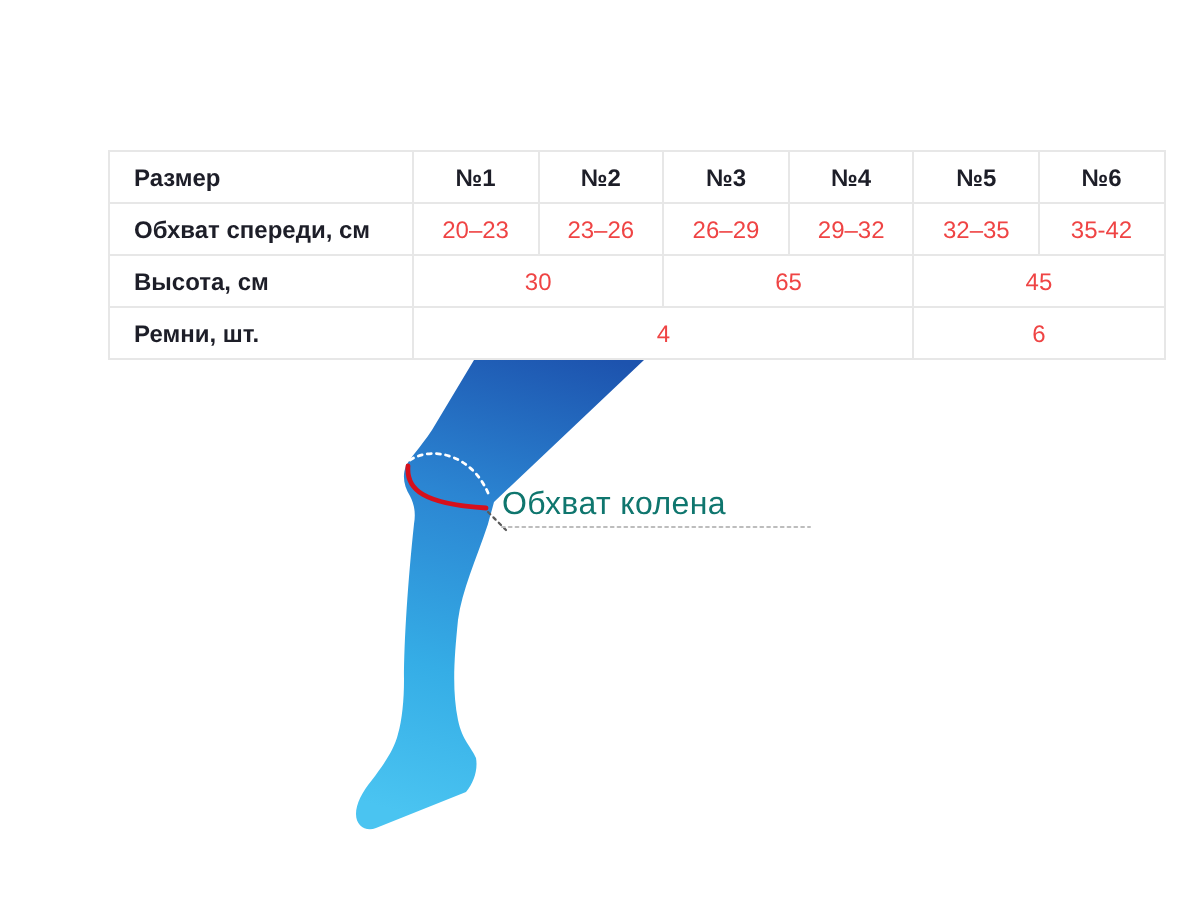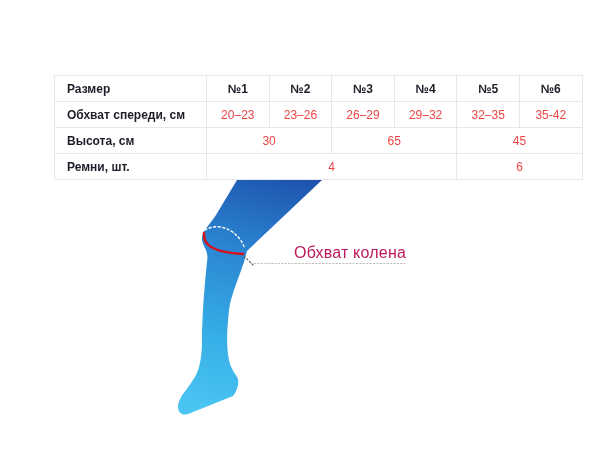--- a/index.html
+++ b/index.html
@@ -19,23 +19,22 @@
   }
   #size-table td.rowlabel{
     text-align:left;padding-left:12px;font-weight:bold;color:#1d1e28;
   }
   #size-table tr.head td{font-weight:bold;color:#1d1e28;}
   
   #leg-svg{position:absolute;left:0;top:0;width:600px;height:450px;}
   
   #annot-title{
     position:absolute;left:251px;top:244px;
-    font-size:16px;font-weight:500;color:#be185d;letter-spacing:.2px;
+    font-size:16px;font-weight:500;color:#0f766e;letter-spacing:.2px;
     white-space:nowrap;
-    margin-left:43px;
   }
   #annot-body{
     position:absolute;left:252px;top:265px;
     font-size:12.5px;line-height:15px;color:#7f8184;white-space:nowrap;
   }
 </style>
 </head>
 <body>
 
 <div id="canvas">

